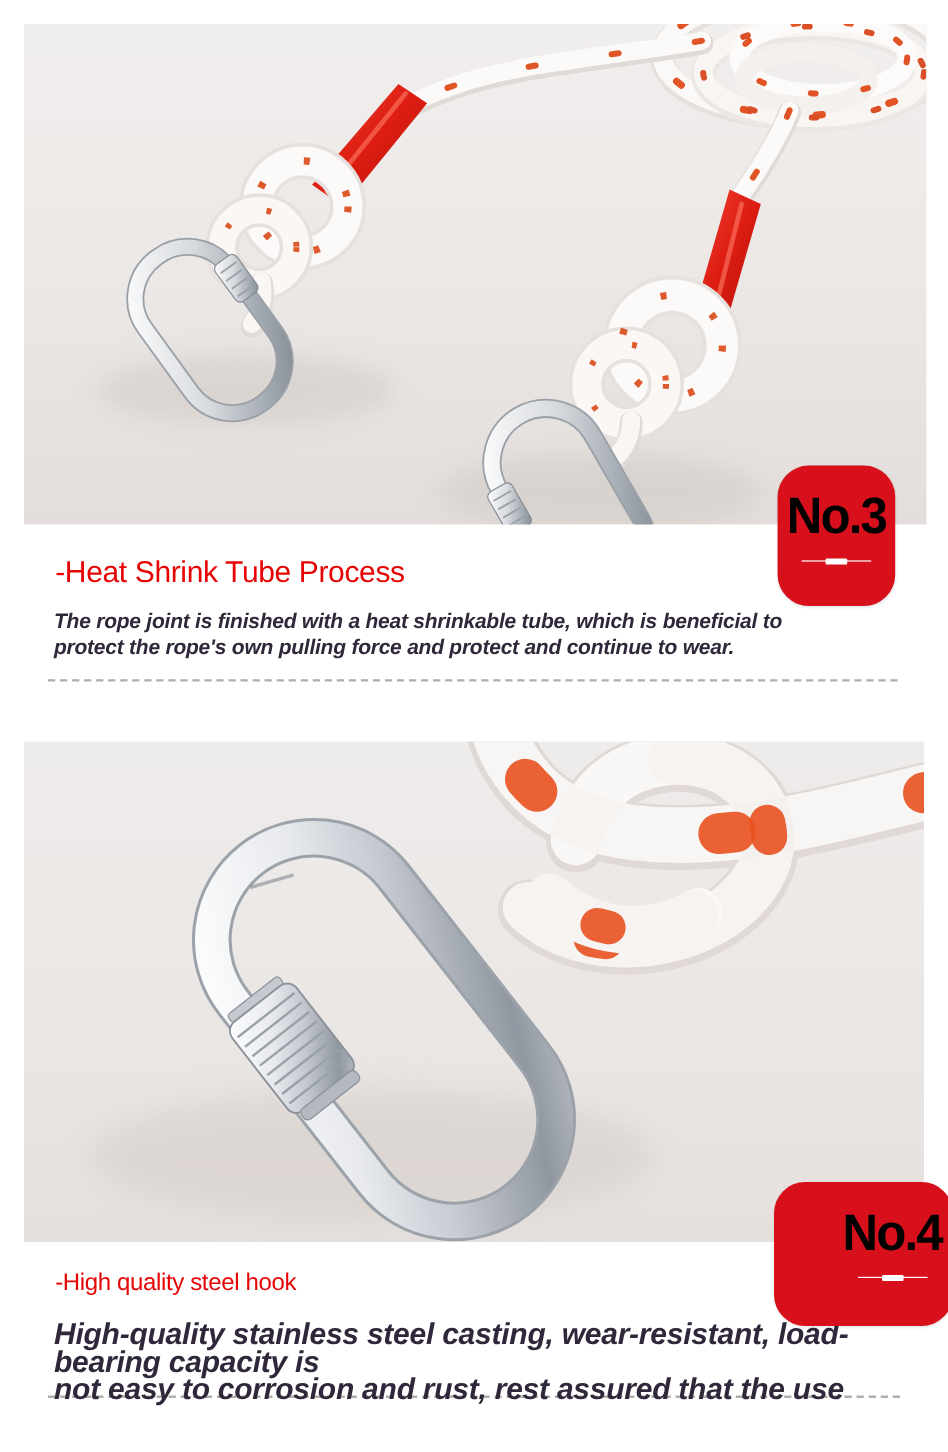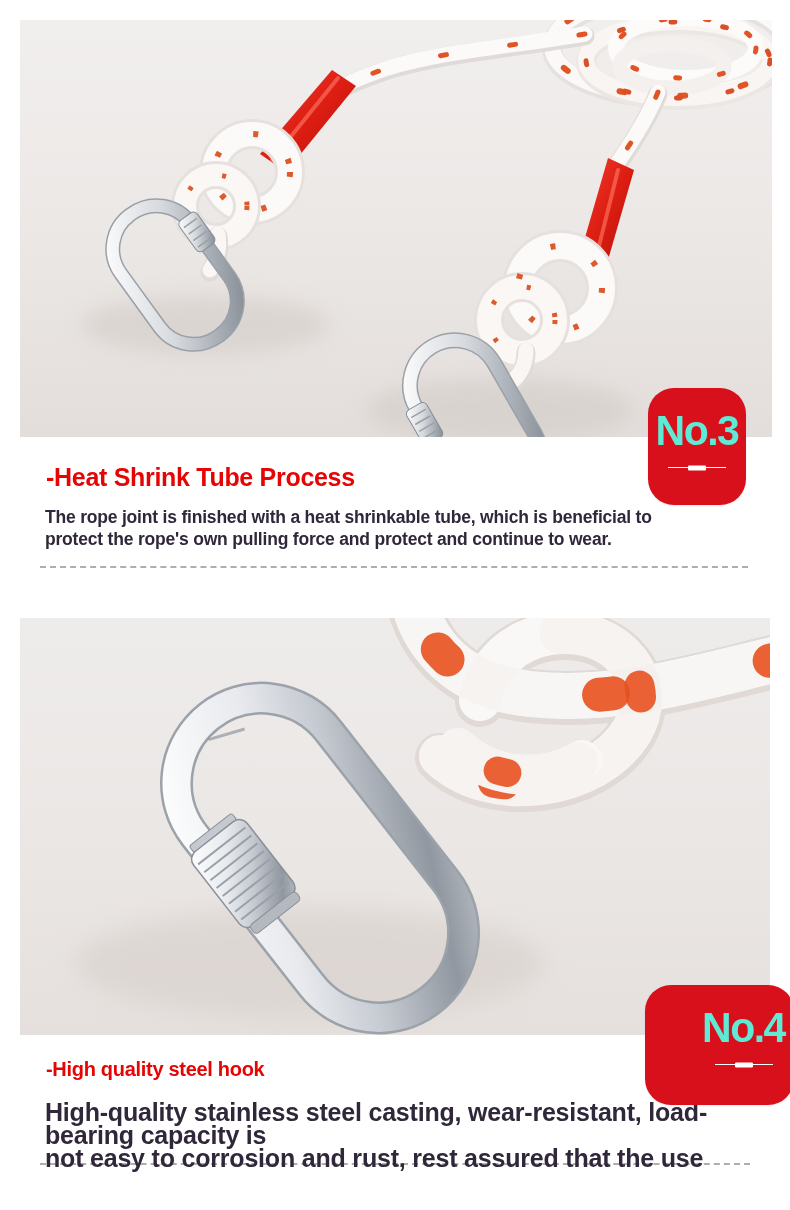--- a/index.html
+++ b/index.html
@@ -11,41 +11,41 @@
   .photo { position:absolute; overflow:hidden; }
   #photo1 {
     left:20px; top:20px; width:752px; height:417px;
     background:linear-gradient(180deg,#f1efee 0%,#ebe7e5 55%,#e3dedb 100%);
   }
   #photo2 {
     left:20px; top:618px; width:750px; height:417px;
     background:linear-gradient(180deg,#eeeceb 0%,#eae6e4 60%,#e5e0dd 100%);
   }
   .badge {
-    position:absolute; background:#d8101c; border-radius:26px; color:#5eead4;
+    position:absolute; background:#d8101c; border-radius:26px; color:#000000;
     display:flex; flex-direction:column; align-items:center; z-index:5;
     box-shadow:0 1px 2px rgba(0,0,0,0.08);
   }
   #badge3 { left:648px; top:388px; width:98px;  height:117px; }
   #badge4 { left:645px; top:985px; width:101px; height:120px;padding-left:48px; }
   .badge .label {
     margin-top:22px; font-size:41px; font-weight:800; line-height:1;
     letter-spacing:-1.5px; transform:scaleY(1.04);
   }
   .badge .divider { margin-top:16px; width:58px; height:1px; background:#ffffff; position:relative; }
   .badge .divider::after {
     content:""; position:absolute; left:50%; top:50%; transform:translate(-50%,-50%);
     width:18px; height:5px; background:#ffffff; border-radius:1px;
   }
-  .heading { position:absolute; font-weight:700; color:#e60505; letter-spacing:-0.3px; z-index:3; }
+  .heading { position:absolute; font-weight:400; color:#e60505; letter-spacing:-0.3px; z-index:3; }
   #heading1 { left:46px; top:463px;  font-size:25px; }
   #heading2 { left:46px; top:1058px; font-size:20px; }
   .body-text {
     position:absolute; font-weight:700; color:#30283a; white-space:pre-line;
-    letter-spacing:-0.2px; z-index:3; width:710px;
+    letter-spacing:-0.2px; z-index:3; width:710px;font-style:italic;
   }
   #body1 { left:45px; top:506px;  font-size:17.5px; line-height:22px; }
   #body2 { left:45px; top:1101px; font-size:25px; line-height:23px; }
   .dashed { position:absolute; border-top:2px dashed #b0adaa; z-index:2; }
   #dash1 { left:40px; top:566px;  width:708px; }
   #dash2 { left:40px; top:1163px; width:710px; }
   svg { display:block; }
 </style>
 </head>
 <body>

